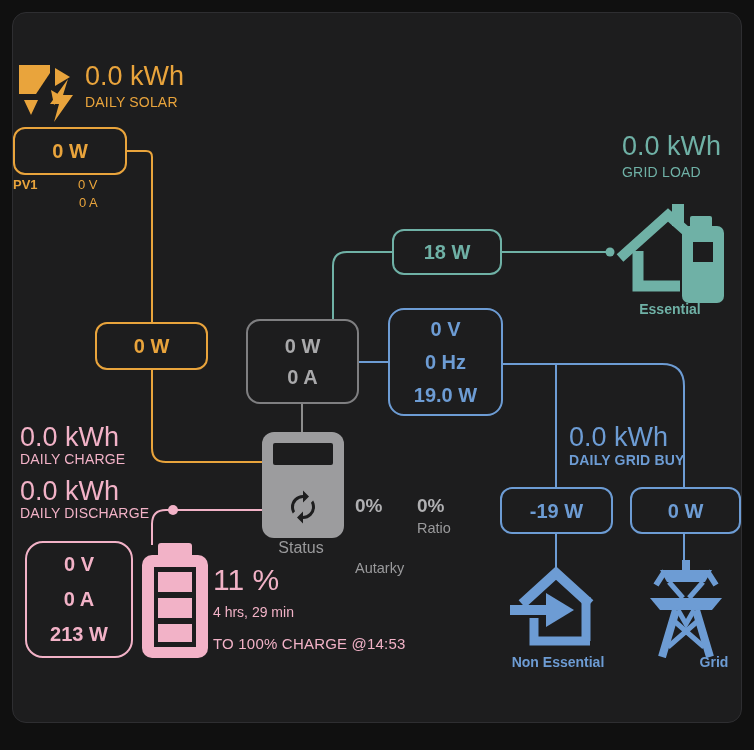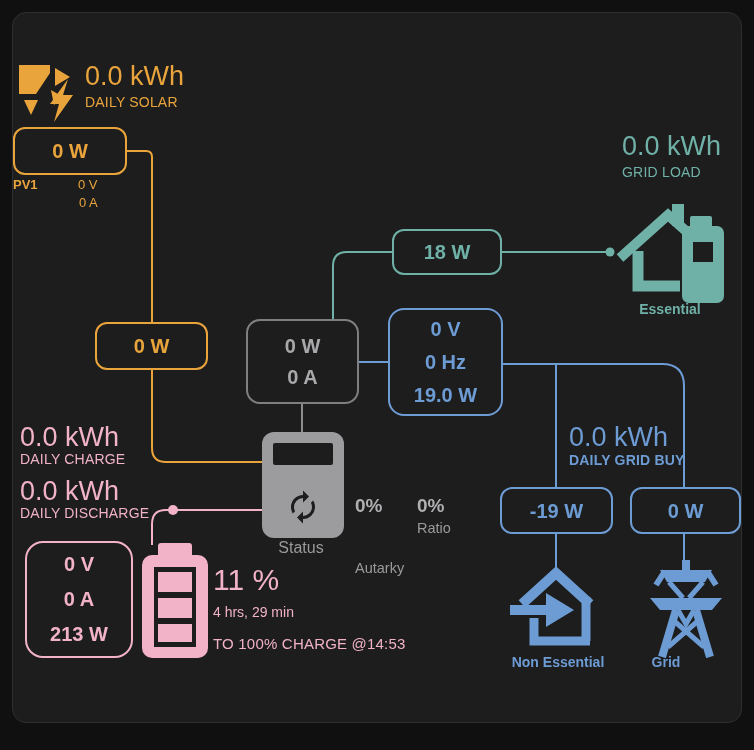--- a/index.html
+++ b/index.html
@@ -172,21 +172,21 @@
     <rect x="34" y="2" width="8" height="16" fill="currentColor"></rect>
     <polygon points="12,12 64,12 57,24 19,24" fill="currentColor"></polygon>
     <path d="M8 27 L17 13 M68 27 L59 13" stroke="currentColor" stroke-width="6" fill="none"></path>
     <path d="M21 24 L35 40 M55 24 L41 40" stroke="currentColor" stroke-width="5" fill="none"></path>
     <polygon points="2,40 74,40 64,52 12,52" fill="currentColor"></polygon>
     <path d="M28 52 L14 99 M48 52 L62 99" stroke="currentColor" stroke-width="8" fill="none"></path>
     <path d="M30 52 L38 66 L46 52" stroke="currentColor" stroke-width="5" fill="none"></path>
     <path d="M25 62 L56 89 M51 62 L20 89" stroke="currentColor" stroke-width="5" fill="none"></path>
   </svg>
 </div>
-<div class="abs icon-label c-grid" style="left:630px;top:654px;width:72px;">Grid</div>
+<div class="abs icon-label c-grid" style="left:678px;top:654px;width:72px;">Grid</div>
 
 <div class="abs value c-battery" style="left:20px;top:423px;">0.0 kWh</div>
 <div class="abs small-label c-battery" style="left:20px;top:452px;">DAILY CHARGE</div>
 <div class="abs value c-battery" style="left:20px;top:477px;">0.0 kWh</div>
 <div class="abs small-label c-battery" style="left:20px;top:506px;">DAILY DISCHARGE</div>
 
 <div class="vbox b-battery" style="left:25px;top:541px;width:108px;height:117px;line-height:1.75;">
   <span>0 V</span>
   <span>0 A</span>
   <span>213 W</span>

